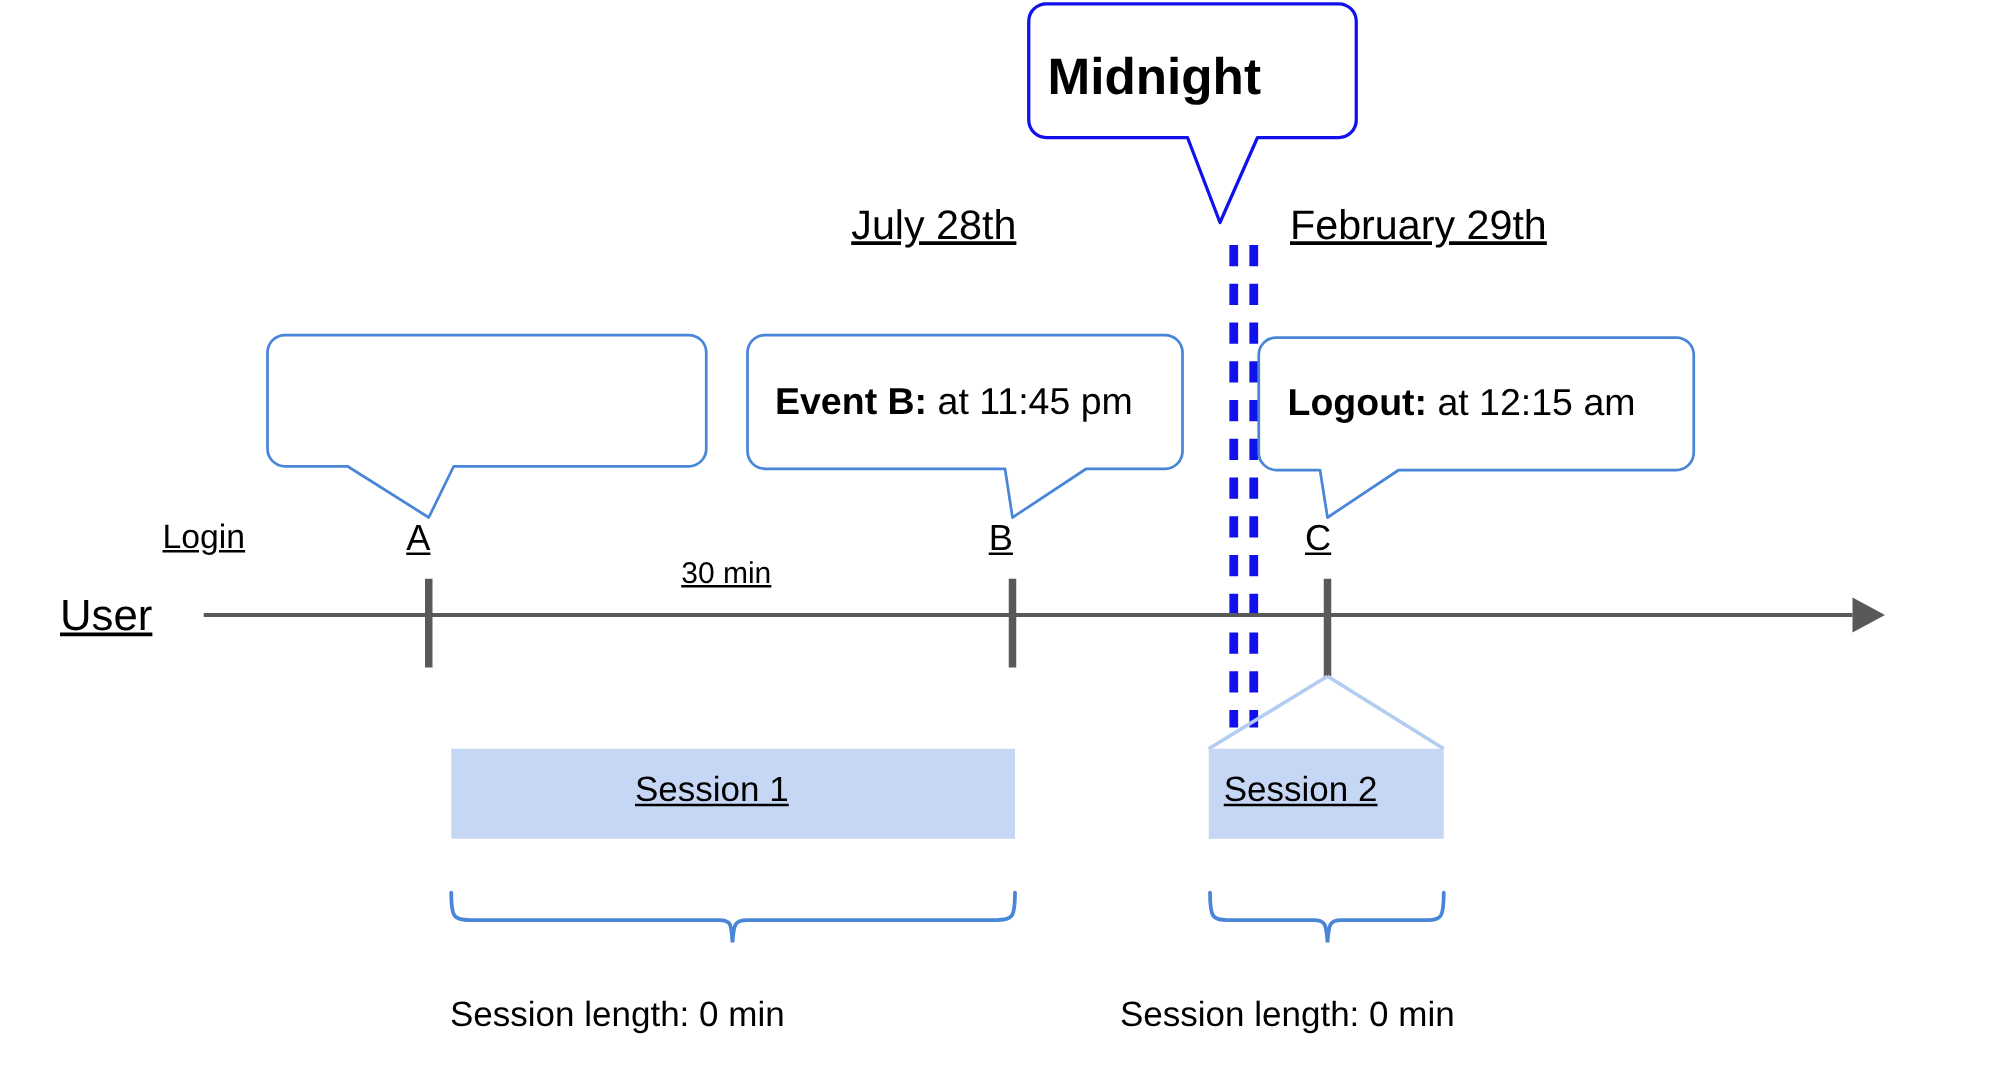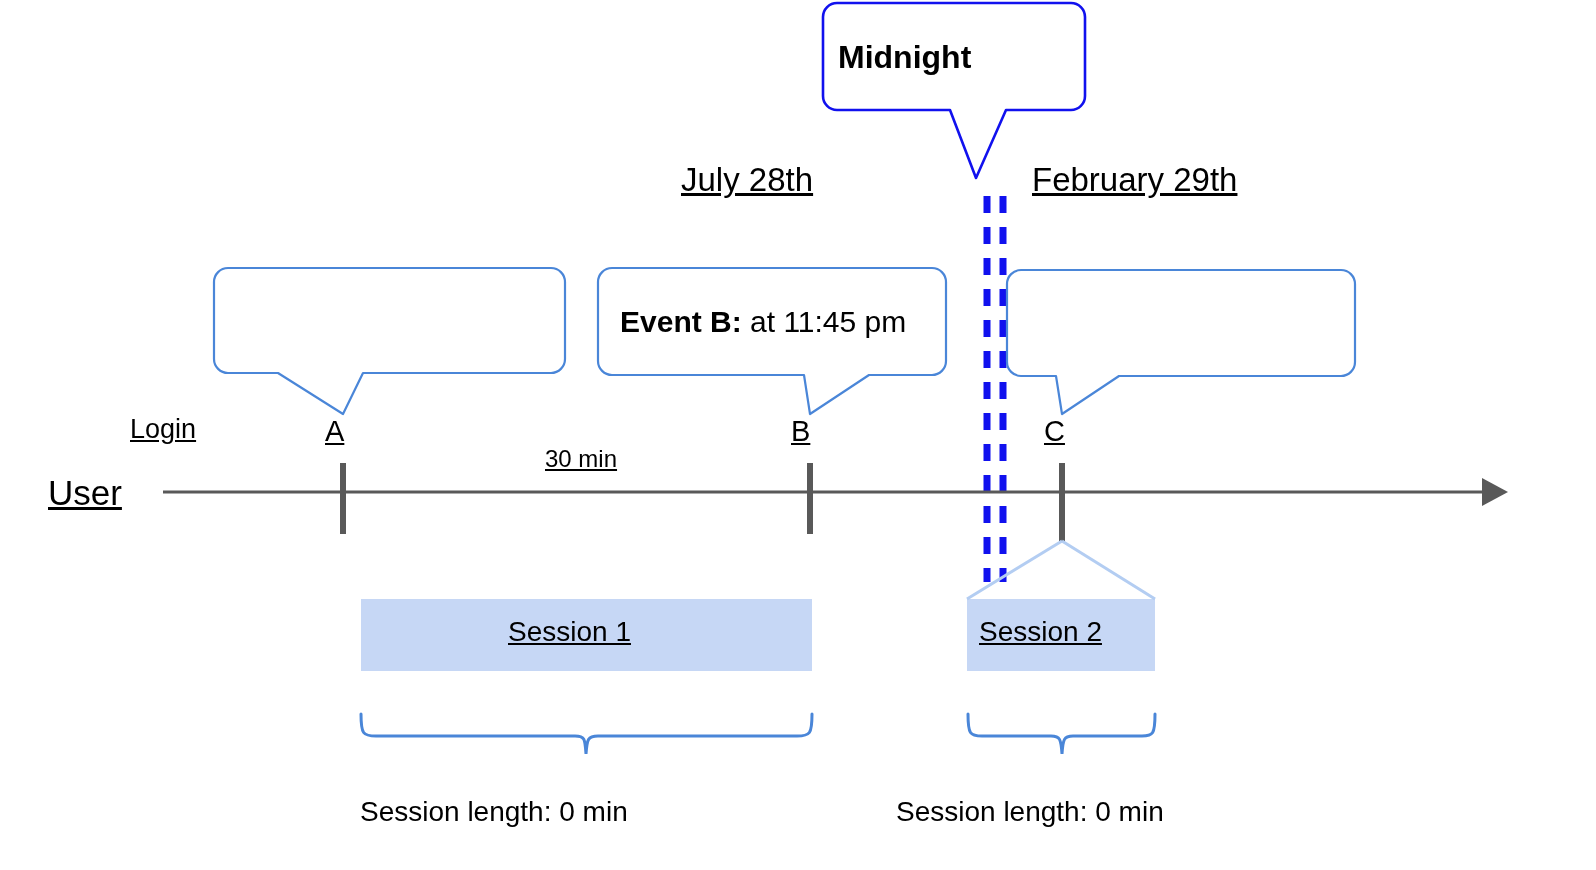--- a/index.html
+++ b/index.html
@@ -35,21 +35,21 @@
     position: absolute;
     white-space: nowrap;
     font-size: 30px;
     line-height: 1;
   }
   .callout-text b { font-weight: bold; }
 
   
   #midnight-text {
     left: 838px; top: 41px;
-    font-size: 32px; font-weight: bold; text-align: right;
+    font-size: 41px; font-weight: bold; text-align: right;
   }
   
   #login-text  { left: 237px; top: 305px; }
   #eventb-text { left: 620px; top: 307px; }
   #logout-text { left: 1030px; top: 308px; }
 
   
   #date-28 { left: 681px; top: 163px; font-size: 33px; }
   #date-29 { left: 1032px; top: 163px; font-size: 33px; }
 
@@ -204,20 +204,23 @@
   <div class="callout-text" id="midnight-text">Midnight</div>
 
   <div class="lbl" id="date-28">July 28th</div>
   <div class="lbl" id="date-29">February 29th</div>
 
 
   <div class="callout-text" id="eventb-text">
     <b>Event B:</b><span> at 11:45 pm</span>
   </div>
 
+  <div class="callout-text" id="logout-text">
+    <b>Logout:</b><span> at 12:15 am</span>
+  </div>
 
   <div class="lbl" id="events-label">Login</div>
   <div class="lbl" id="user-label">User</div>
 
   <div class="lbl" id="pt-a">A</div>
   <div class="lbl" id="pt-b">B</div>
   <div class="lbl" id="pt-c">C</div>
 
   <div class="lbl" id="dur-30">30 min</div>
 

